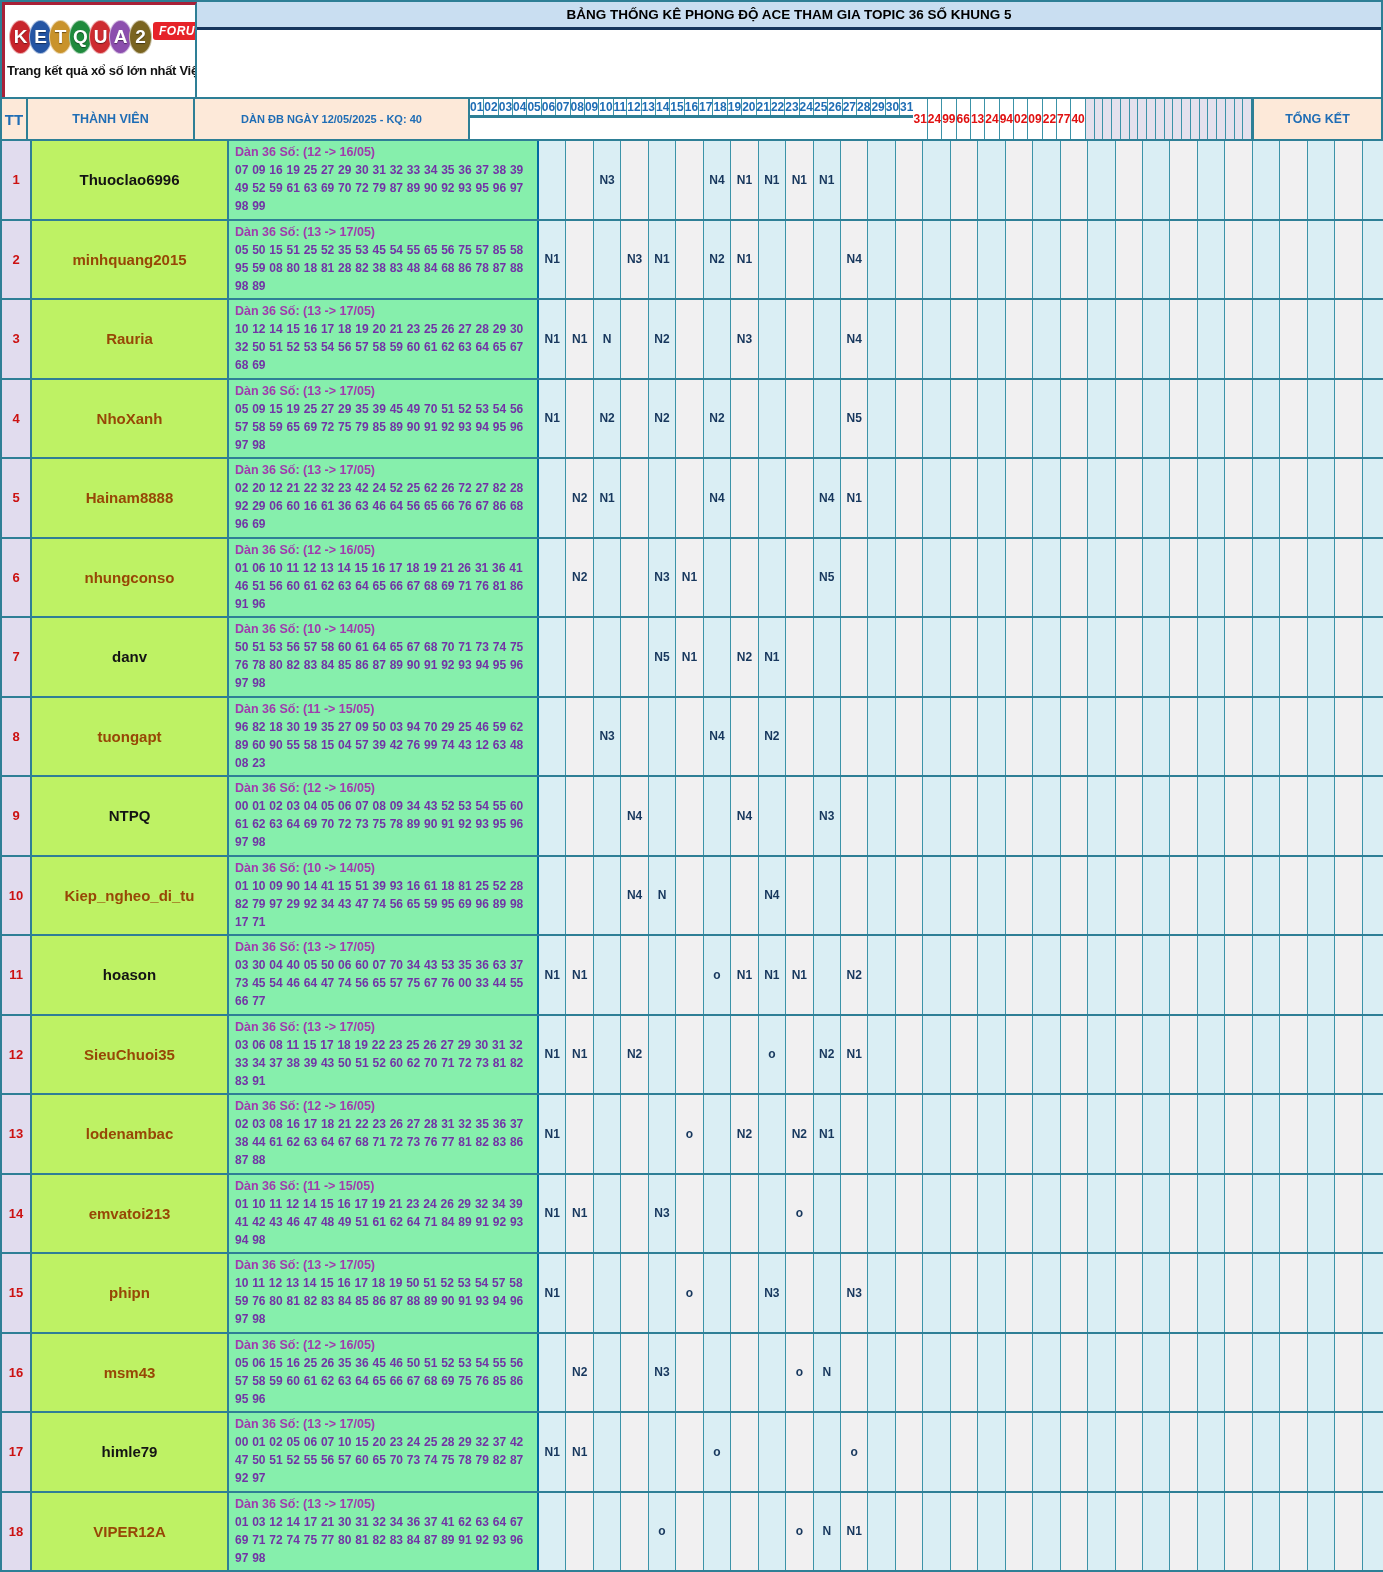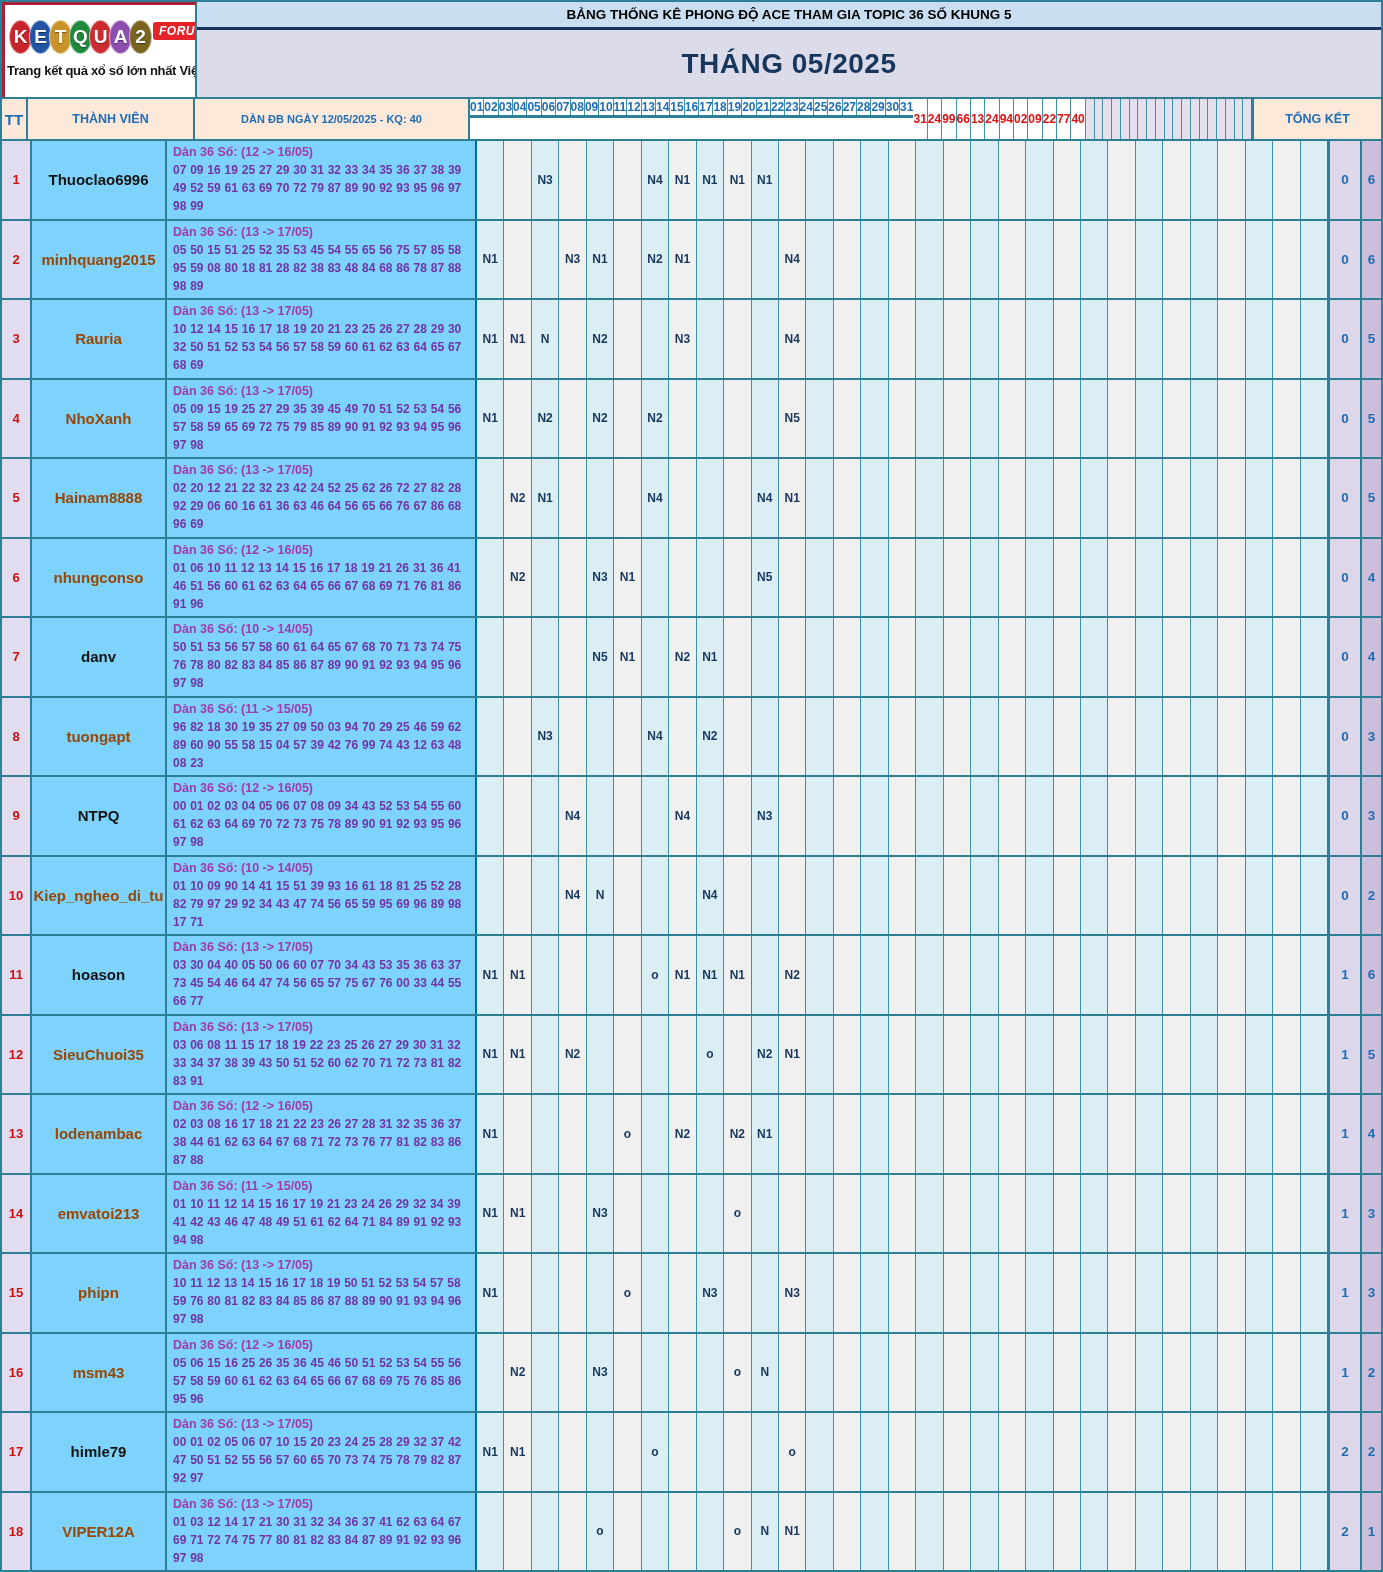--- a/index.html
+++ b/index.html
@@ -32,24 +32,24 @@
   .kq-row { flex:1; display:flex; }
   .kq-cell { flex:1; display:flex; align-items:center; justify-content:center; color:#e01111; font-weight:bold; font-size:12px; border-left:1px solid #3c93a8; background:#e4e1ed; }
   .kq-cell:first-child { border-left:none; }
   .kq-cell.filled { background:#fff; }
 
   
   .body { flex:1; display:flex; flex-direction:column; }
   .row { flex:1; display:flex; border-top:2px solid #2e7f96; min-height:0; }
   .c { display:flex; align-items:center; justify-content:center; }
   .tt { width:28px; flex:0 0 auto; background:#e1dcee; color:#cc1111; font-weight:bold; font-size:13px; }
-  .name { width:135px; flex:0 0 auto; background:#7dd3fc; border-left:2px solid #2e7f96; font-weight:bold; font-size:15px; text-align:center; }
+  .name { width:197px; flex:0 0 auto; background:#bef264; border-left:2px solid #2e7f96; font-weight:bold; font-size:15px; text-align:center; }
   .name.brown { color:#974706; }
   .name.black { color:#141414; }
-  .dan { width:310px; flex:0 0 auto; background:#7dd3fc; border-left:2px solid #2e7f96; display:block; padding:2px 6px 0 6px; overflow:hidden; }
+  .dan { width:310px; flex:0 0 auto; background:#86efac; border-left:2px solid #2e7f96; display:block; padding:2px 6px 0 6px; overflow:hidden; }
   .dan-title { color:#a03aad; font-weight:bold; font-size:12.5px; line-height:18px; }
   .dan-nums { color:#7233a6; font-weight:bold; font-size:12px; line-height:18px; word-spacing:0.5px; }
   .grid { width:852px; flex:0 0 auto; border-left:2px solid #0369a1; display:flex; }
   .g-cell { flex:1; display:flex; align-items:center; justify-content:center; border-left:1px solid #3c93a8; color:#17375d; font-weight:bold; font-size:12px; }
   .g-cell:first-child { border-left:none; }
   .g-cell.odd { background:#daeef4; }
   .g-cell.even { background:#f1f0f1; }
   .tkwrap { flex:1; display:flex; border-left:3px solid #2e7f96; }
   .tk1 { width:30px; flex:0 0 auto; background:#ddd7e9; color:#1f6db5; font-weight:bold; font-size:13.5px; }
   .tk2 { flex:1; background:#ccbfdc; border-left:2px solid #2e7f96; color:#1f6db5; font-weight:bold; font-size:13.5px; }
@@ -69,21 +69,20 @@
             <span class="logo-letter" style="background: rgb(206, 43, 48);">U</span>
             <span class="logo-letter" style="background: rgb(140, 79, 174);">A</span>
             <span class="logo-letter" style="background: rgb(122, 100, 32);">2</span>
           </div>
         <div class="forum-badge">FORUM</div>
       </div>
       <div class="tagline">Trang kết quả xổ số lớn nhất Việt Nam</div>
     </div>
     <div class="title-area">
       <div class="title-bar">BẢNG THỐNG KÊ PHONG ĐỘ ACE THAM GIA TOPIC 36 SỐ KHUNG 5</div>
-      <div class="month-bar">THÁNG 05/2025</div>
     </div>
   </div>
 
   <div class="header-cols">
     <div class="h-cell h-tt">TT</div>
     <div class="h-cell h-member">THÀNH VIÊN</div>
     <div class="h-cell h-dan">DÀN ĐB NGÀY 12/05/2025 - KQ: 40</div>
     <div class="days-block">
       <div class="days-row" id="days-row">
           <div class="day-cell">01</div>

